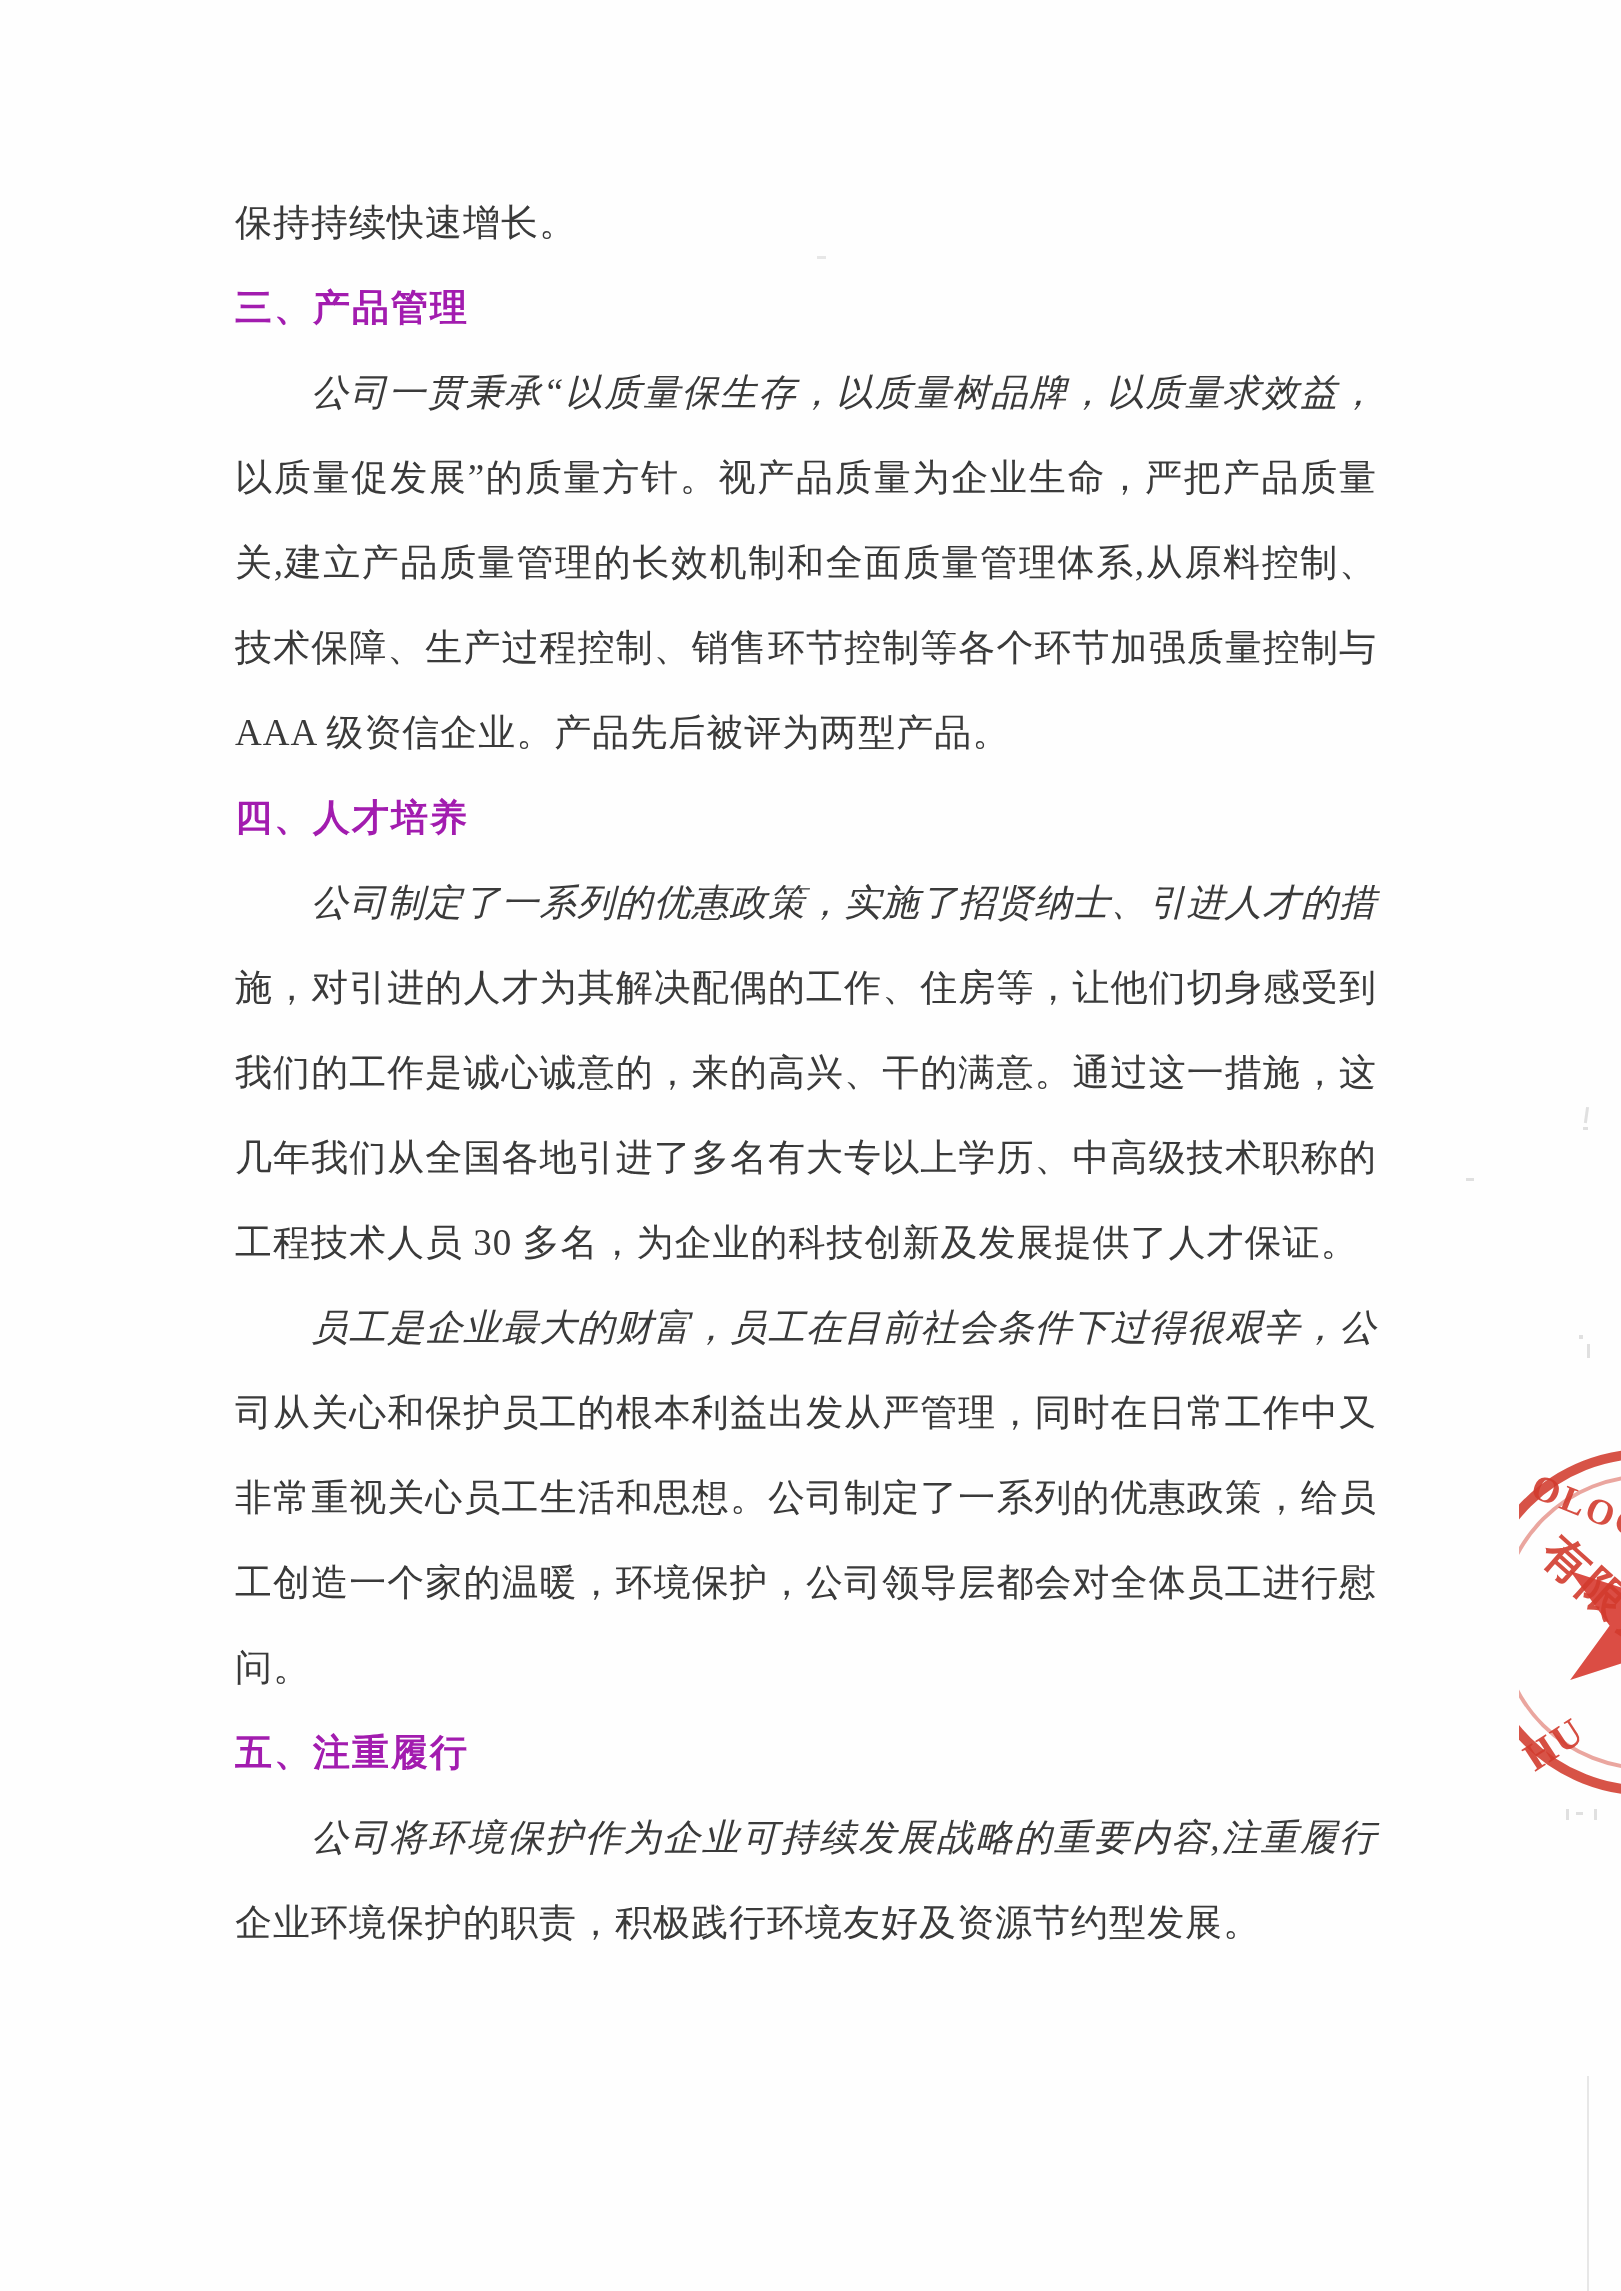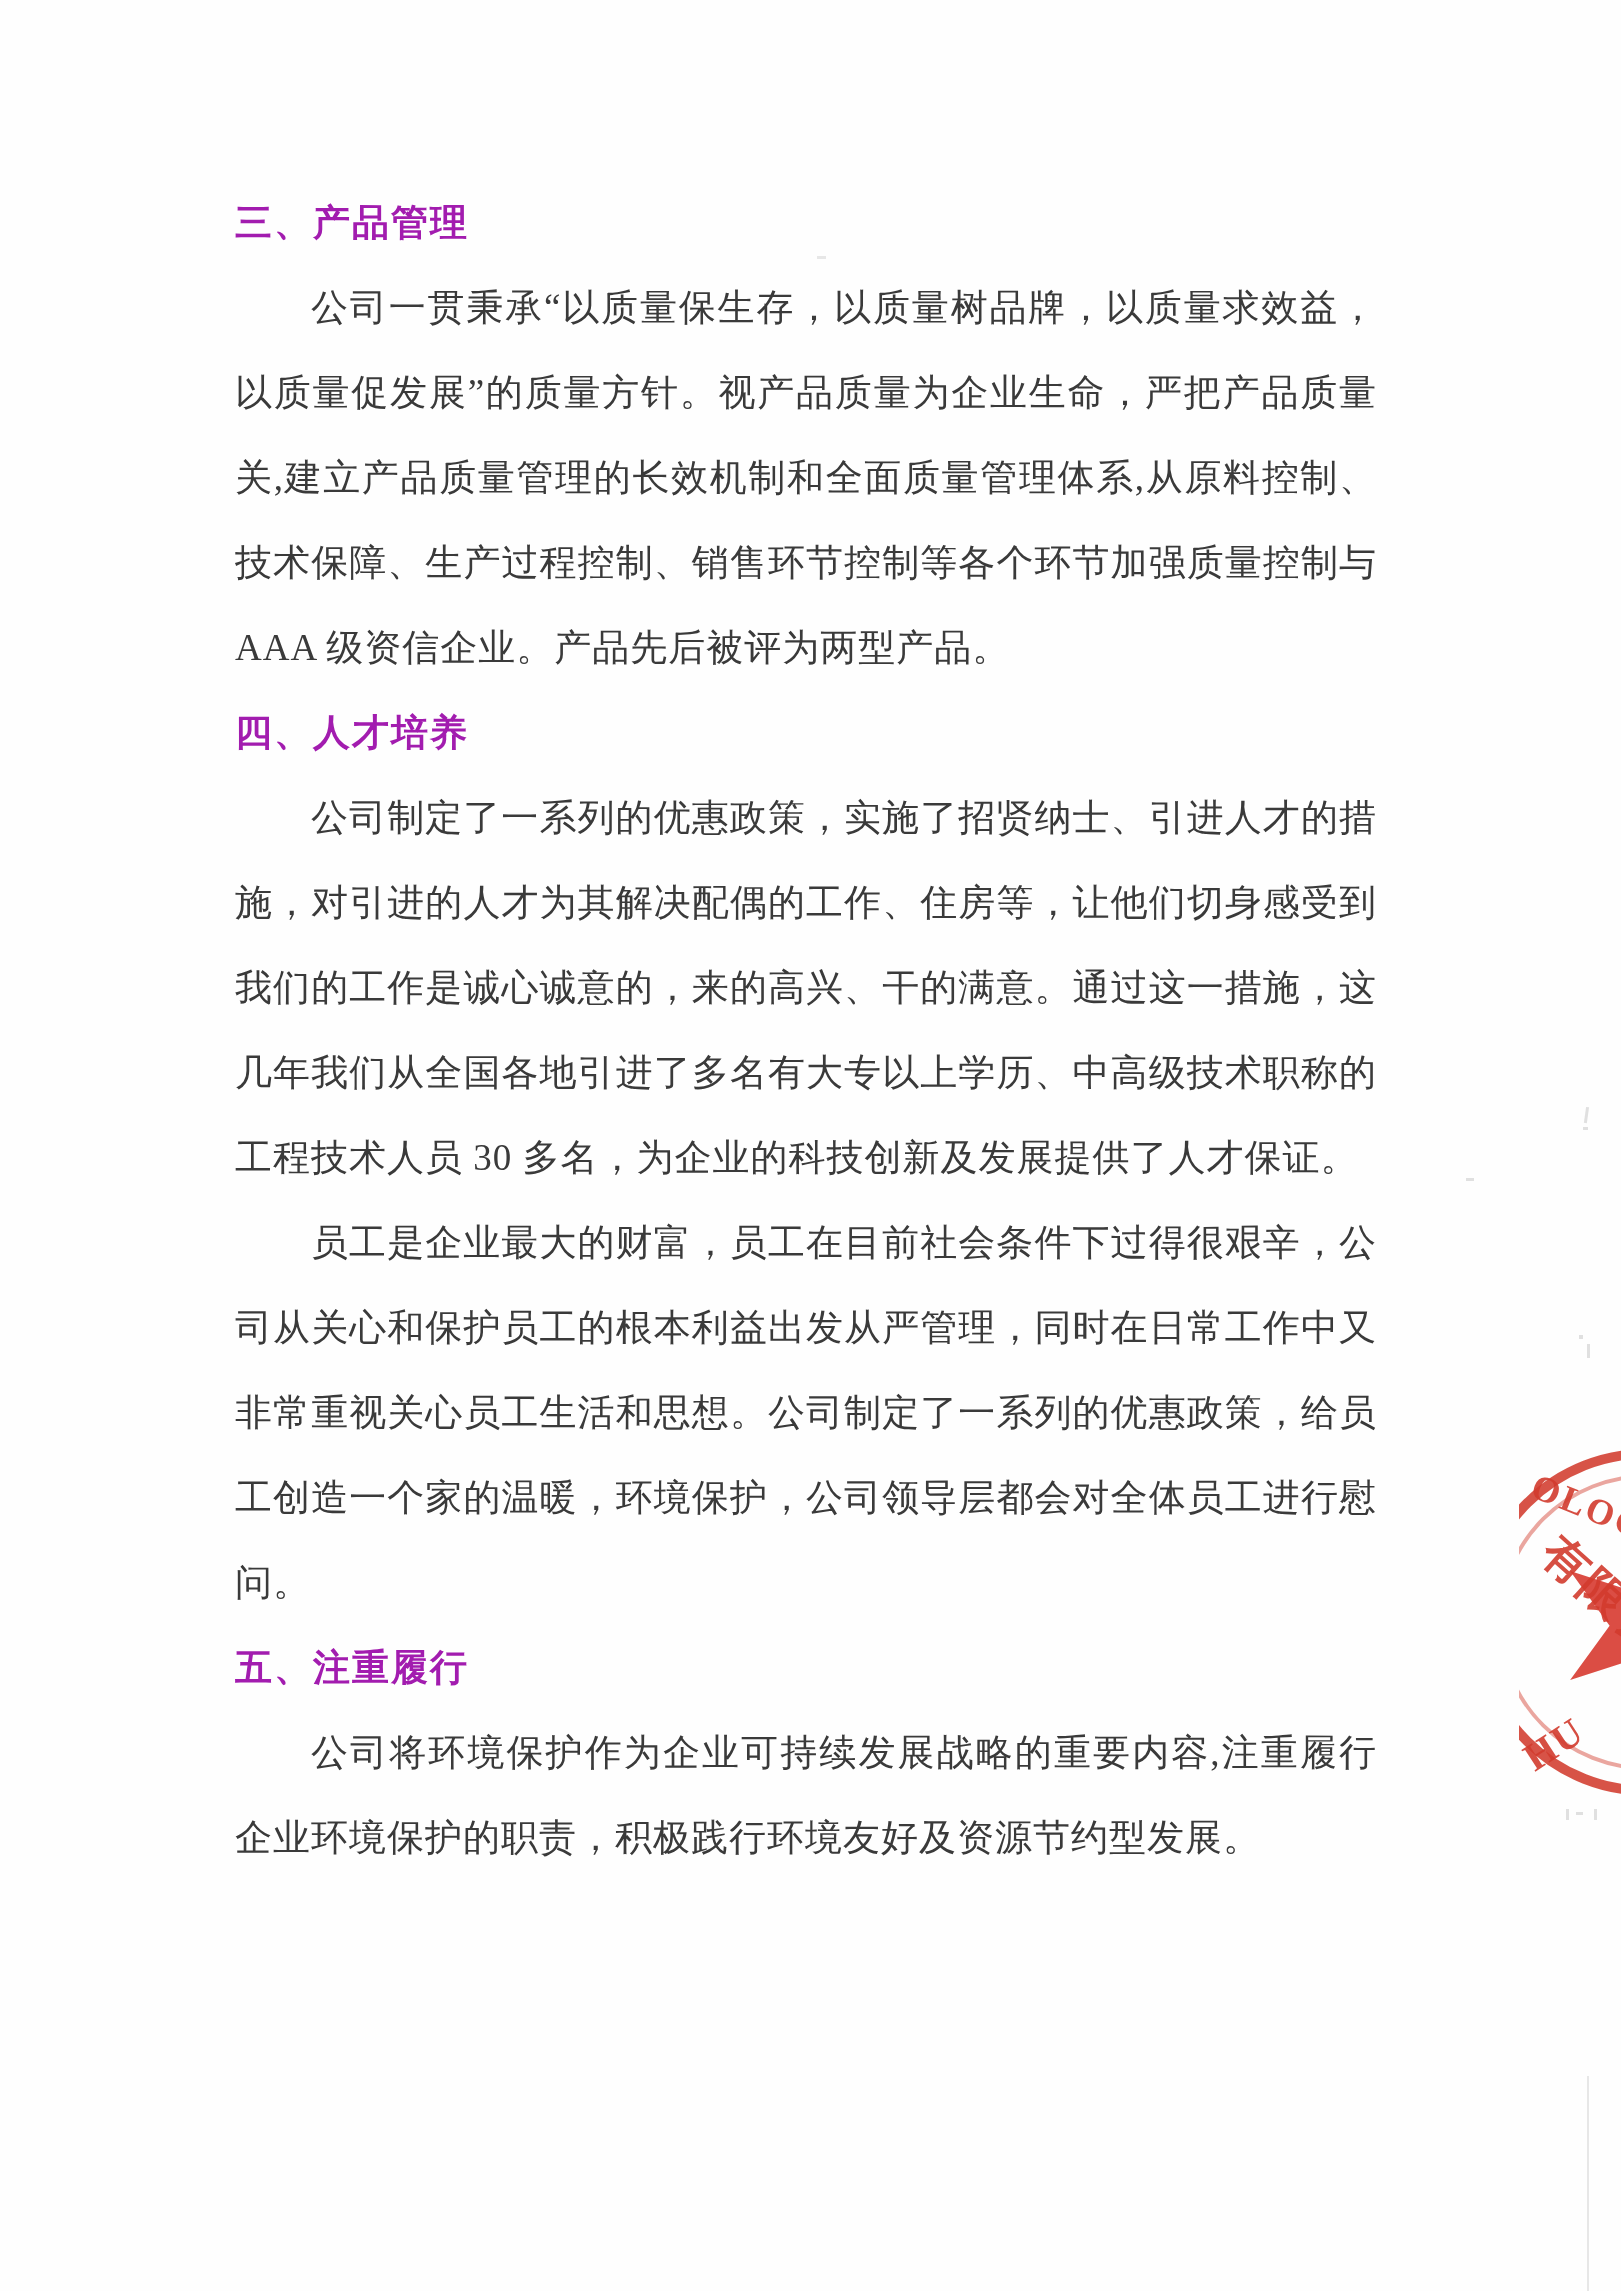--- a/index.html
+++ b/index.html
@@ -20,21 +20,21 @@
     width:1142px;
     color:#3a3a3a;
     font-size:37px;
   }
   .ln{
     height:85px;
     line-height:85px;
     white-space:nowrap;
     letter-spacing:1px;
   }
-  .ln.indent{ text-indent:76px; }
+  .ln.indent{ text-indent:76px;font-style:italic; }
   .ln.j{ text-align:justify; text-align-last:justify; }
   .ln.heading{
     font-weight:700;
     color:#a21caf;
     letter-spacing:2px;
   }
   .stamp{
     position:absolute;
     left:1519px;top:1439px;
     width:102px;height:387px;
@@ -51,20 +51,21 @@
     background:#e4e4e4;
     opacity:.9;
   }
 </style>
 </head>
 <body>
 
 <div class="page">
 
   <div class="textblock">
+    <div class="ln">保持持续快速增长。</div>
     <div class="ln heading">三、产品管理</div>
     <div class="ln indent j">公司一贯秉承“以质量保生存，以质量树品牌，以质量求效益，</div>
     <div class="ln j">以质量促发展”的质量方针。视产品质量为企业生命，严把产品质量</div>
     <div class="ln j">关,建立产品质量管理的长效机制和全面质量管理体系,从原料控制、</div>
     <div class="ln j">技术保障、生产过程控制、销售环节控制等各个环节加强质量控制与</div>
     <div class="ln">AAA 级资信企业。产品先后被评为两型产品。</div>
     <div class="ln heading">四、人才培养</div>
     <div class="ln indent j">公司制定了一系列的优惠政策，实施了招贤纳士、引进人才的措</div>
     <div class="ln j">施，对引进的人才为其解决配偶的工作、住房等，让他们切身感受到</div>
     <div class="ln j">我们的工作是诚心诚意的，来的高兴、干的满意。通过这一措施，这</div>

